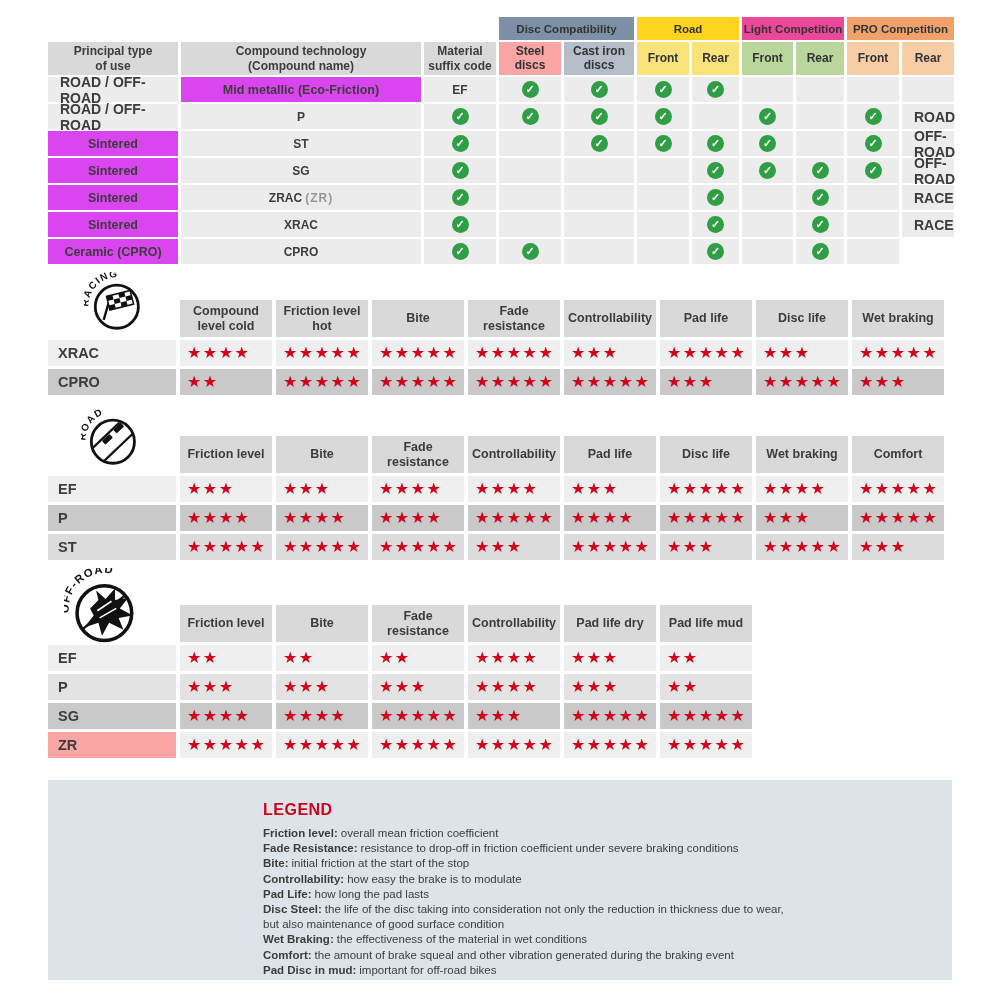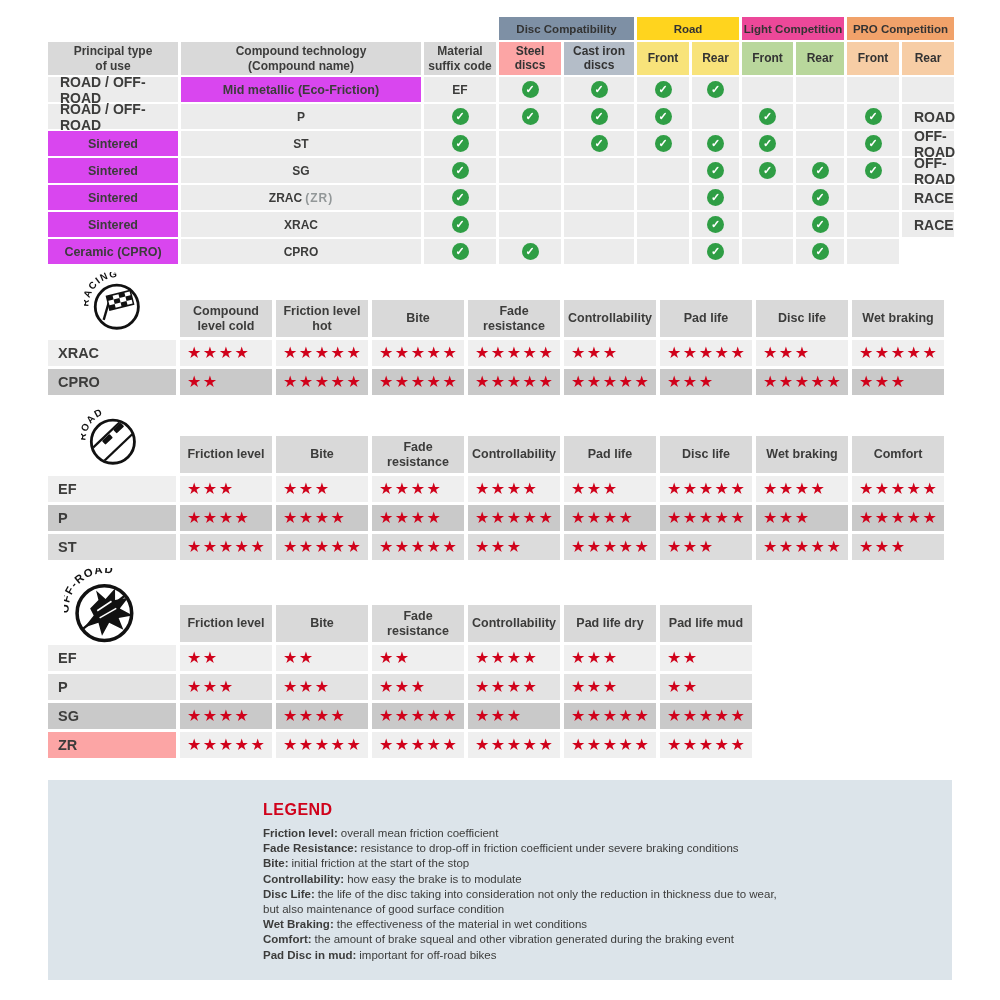--- a/index.html
+++ b/index.html
@@ -422,21 +422,22 @@
       </div>
   </section>
 
   <div class="legend">
     <div class="legend-title">LEGEND</div>
     <div id="legend-lines">
         <div class="legend-line"><span class="term">Friction level:</span><span>overall mean friction coefficient</span></div>
         <div class="legend-line"><span class="term">Fade Resistance:</span><span>resistance to drop-off in friction coefficient under severe braking conditions</span></div>
         <div class="legend-line"><span class="term">Bite:</span><span>initial friction at the start of the stop</span></div>
         <div class="legend-line"><span class="term">Controllability:</span><span>how easy the brake is to modulate</span></div>
-        <div class="legend-line"><span class="term">Disc Life:</span><span>the life of the disc taking into consideration not only the reduction in thickness due to wear,</span></div>
+        <div class="legend-line"><span class="term">Pad Life:</span><span>how long the pad lasts</span></div>
+        <div class="legend-line"><span class="term">Disc Steel:</span><span>the life of the disc taking into consideration not only the reduction in thickness due to wear,</span></div>
         <div class="legend-line"><span>but also maintenance of good surface condition</span></div>
         <div class="legend-line"><span class="term">Wet Braking:</span><span>the effectiveness of the material in wet conditions</span></div>
         <div class="legend-line"><span class="term">Comfort:</span><span>the amount of brake squeal and other vibration generated during the braking event</span></div>
         <div class="legend-line"><span class="term">Pad Disc in mud:</span><span>important for off-road bikes</span></div>
       </div>
   </div>
 
 </div>
 
 </body></html>

